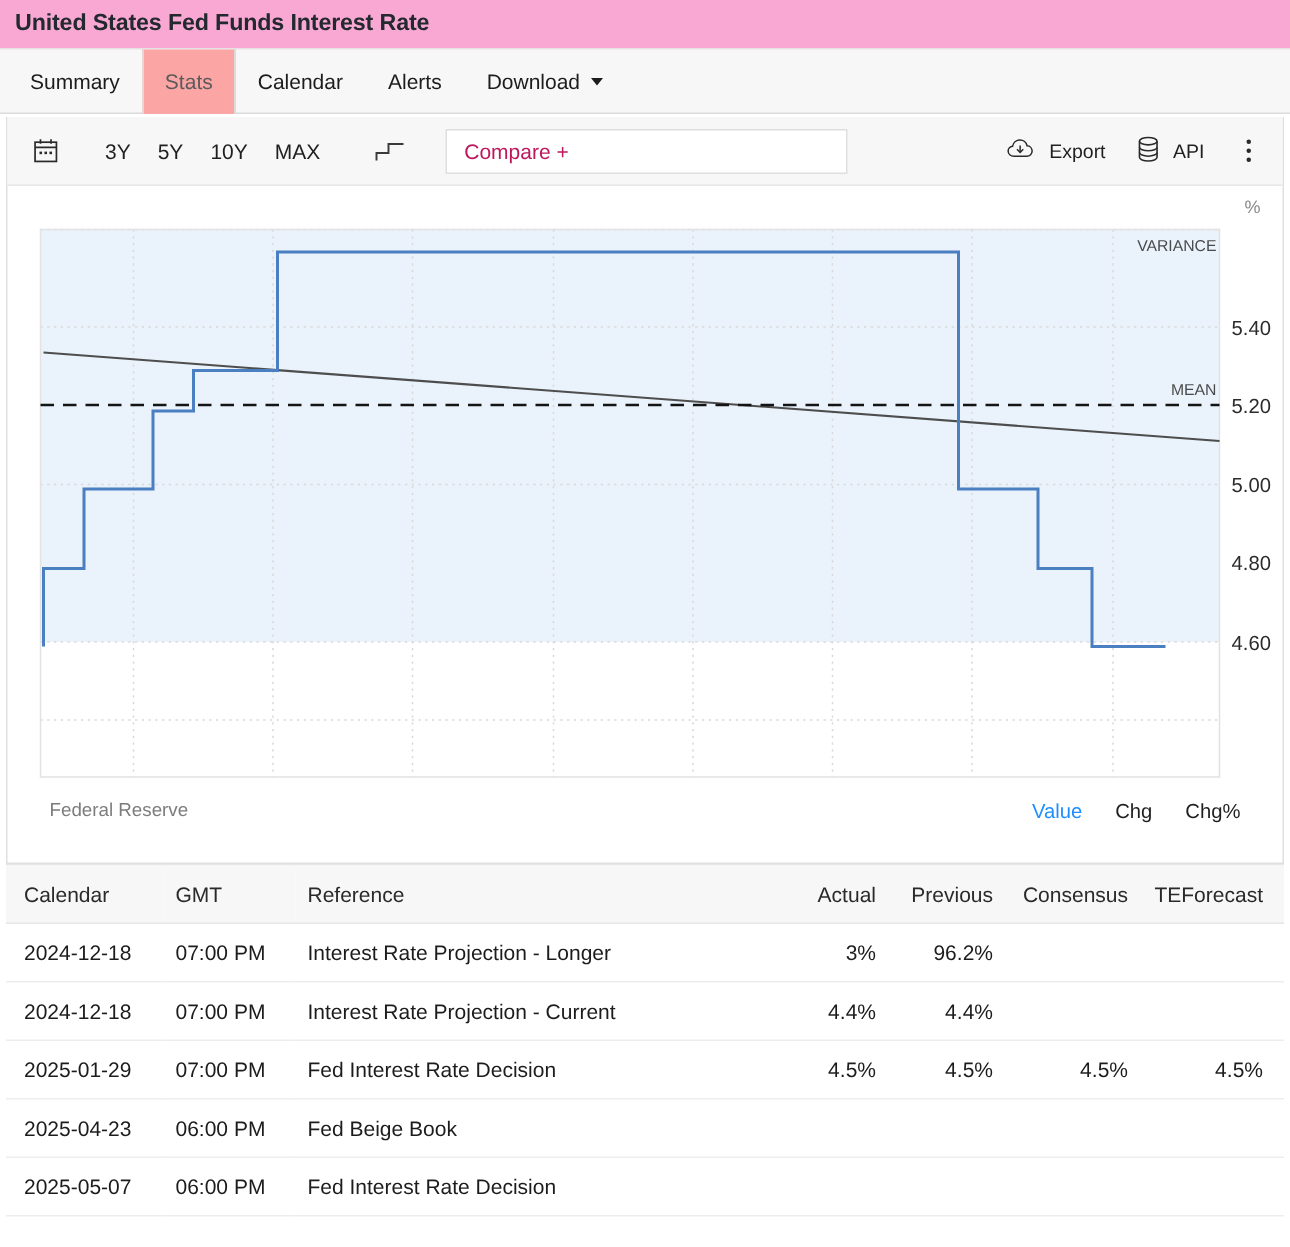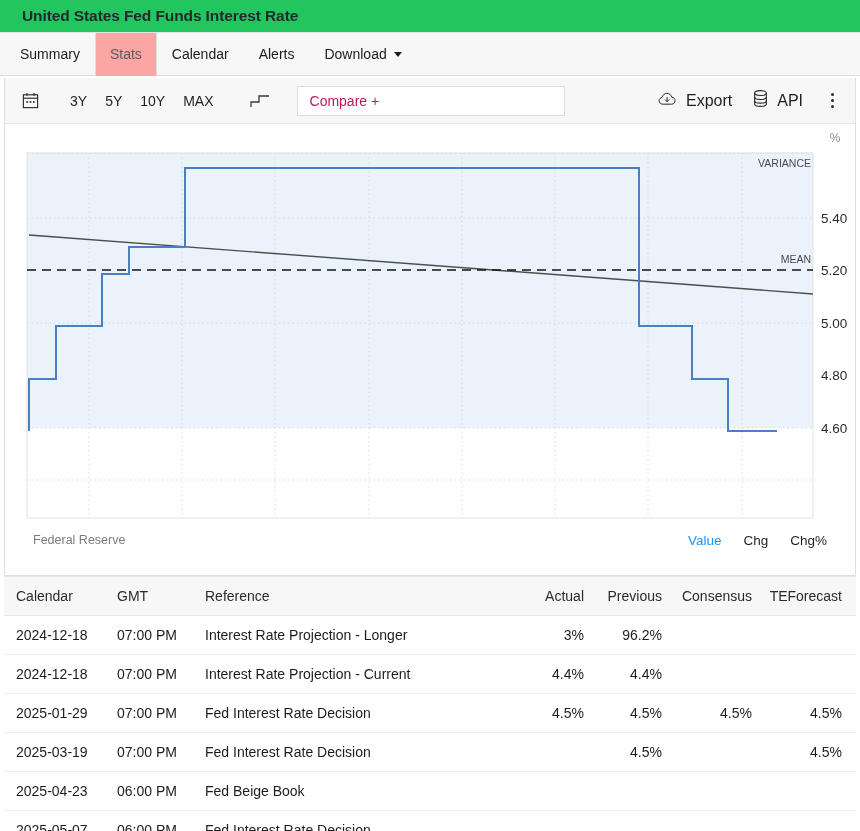--- a/index.html
+++ b/index.html
@@ -9,24 +9,24 @@
     background: #ffffff;
     font-family: "Liberation Sans", sans-serif;
     -webkit-font-smoothing: antialiased;
   }
 
   .page { width: 860px; height: 831px; position: relative; overflow: hidden; background:#fff; }
 
   
   .titlebar {
     height: 33px;
-    background: #22c55e;
+    background: #f9a8d4;
     border-bottom: 1px solid #e3e3e3;
     display: flex; align-items: center;
-    padding: 0 22px;
+    padding: 0 10px;
   }
   .titlebar .title {
     font-size: 15.5px; font-weight: bold; color: #23292e; letter-spacing: -0.1px;
   }
 
   
   .tabbar {
     height: 43px;
     background: #f7f7f7;
     border-bottom: 1px solid #dcdcdc;
@@ -97,21 +97,21 @@
     background: #fff;
     border: 1px solid #dedede;
     display: flex; align-items: center;
     padding: 0 12px;
     font-size: 14px; color: #be185d;
     cursor: text;
   }
   .tb-right { margin-left: auto; display: flex; align-items: center; }
   .tb-action {
     display: flex; align-items: center; gap: 8px;
-    font-size: 16px; color: #1f1f1f;
+    font-size: 13px; color: #1f1f1f;
     padding: 4px 10px; cursor: pointer;
   }
   .kebab {
     width: 26px; height: 28px; margin-left: 6px;
     display: flex; flex-direction: column; align-items: center; justify-content: center;
     gap: 3px; cursor: pointer;
   }
   .kebab i { width: 3px; height: 3px; background: #2a2a2a; border-radius: 50%; display:block; }
 
   
@@ -361,29 +361,20 @@
         <tr>
           <td class="c-cal">2025-01-29</td>
           <td class="c-gmt">07:00 PM</td>
           <td class="c-ref">Fed Interest Rate Decision</td>
           <td class="c-act num">4.5%</td>
           <td class="c-prev num">4.5%</td>
           <td class="c-cons num">4.5%</td>
           <td class="c-tef num">4.5%</td>
         </tr>
         <tr>
-          <td class="c-cal">2025-03-19</td>
-          <td class="c-gmt">07:00 PM</td>
-          <td class="c-ref">Fed Interest Rate Decision</td>
-          <td class="c-act num"></td>
-          <td class="c-prev num">4.5%</td>
-          <td class="c-cons num"></td>
-          <td class="c-tef num">4.5%</td>
-        </tr>
-        <tr>
           <td class="c-cal">2025-04-23</td>
           <td class="c-gmt">06:00 PM</td>
           <td class="c-ref">Fed Beige Book</td>
           <td class="c-act num"></td>
           <td class="c-prev num"></td>
           <td class="c-cons num"></td>
           <td class="c-tef num"></td>
         </tr>
         <tr>
           <td class="c-cal">2025-05-07</td>

